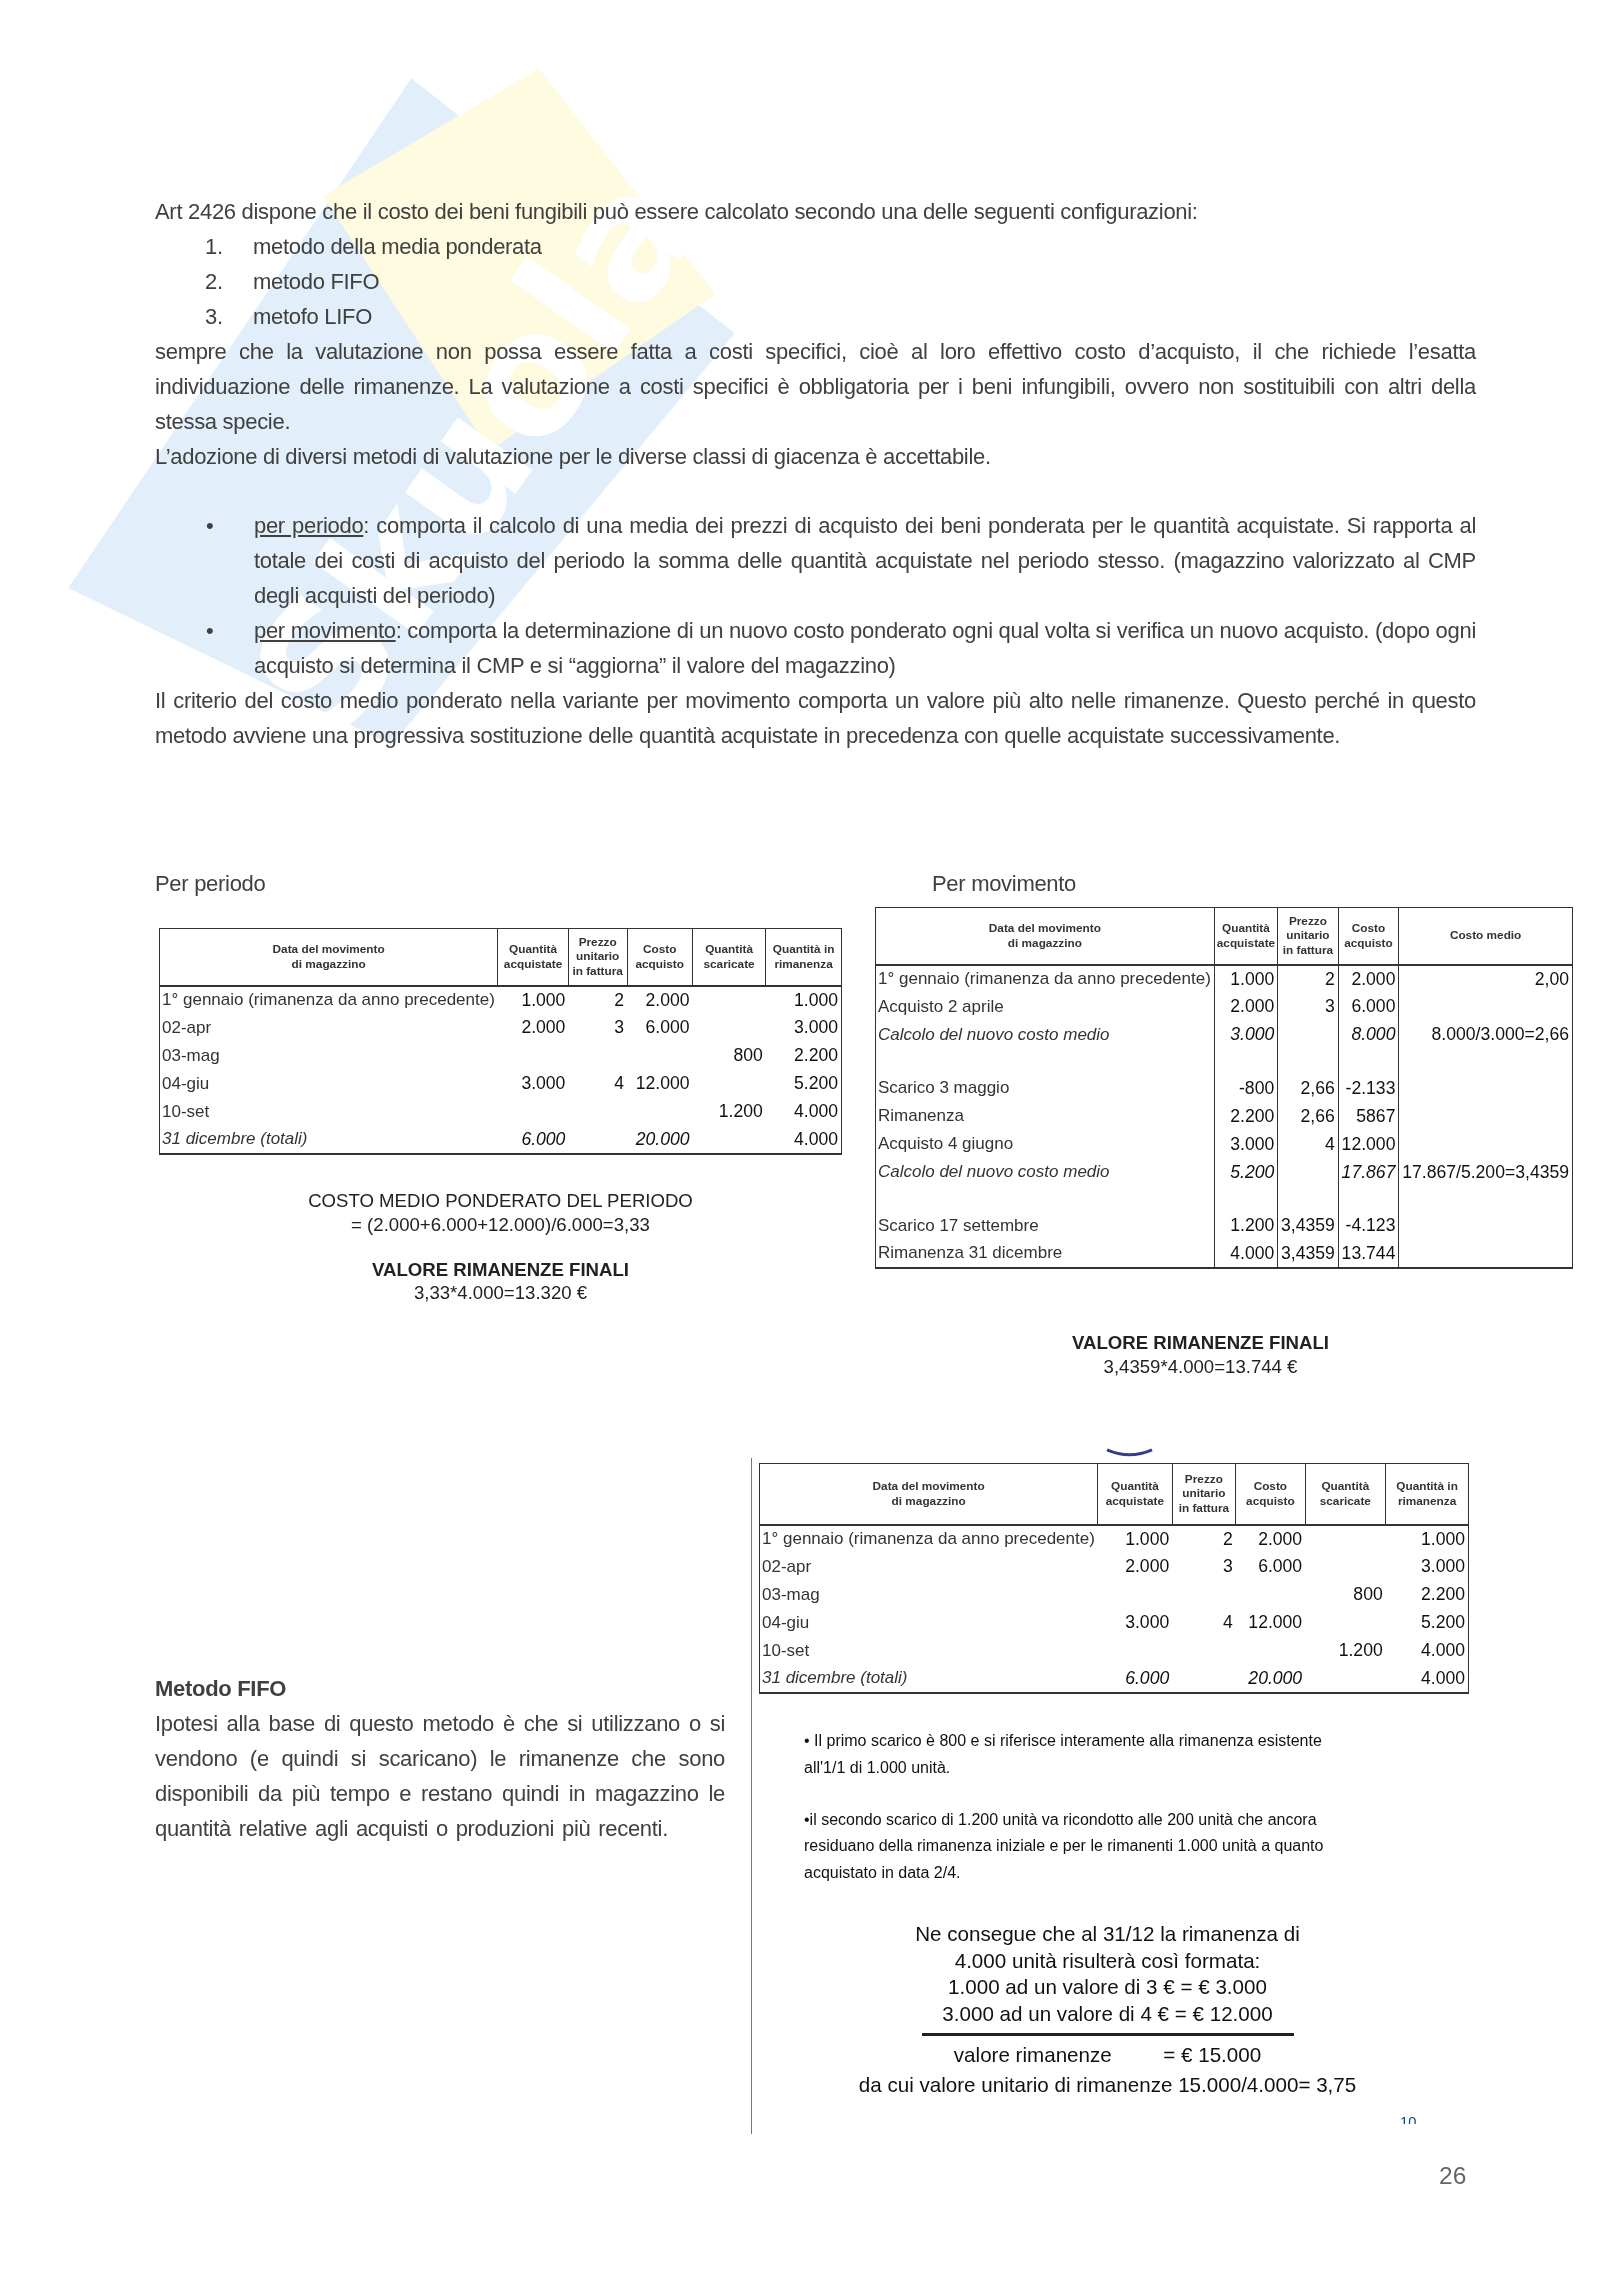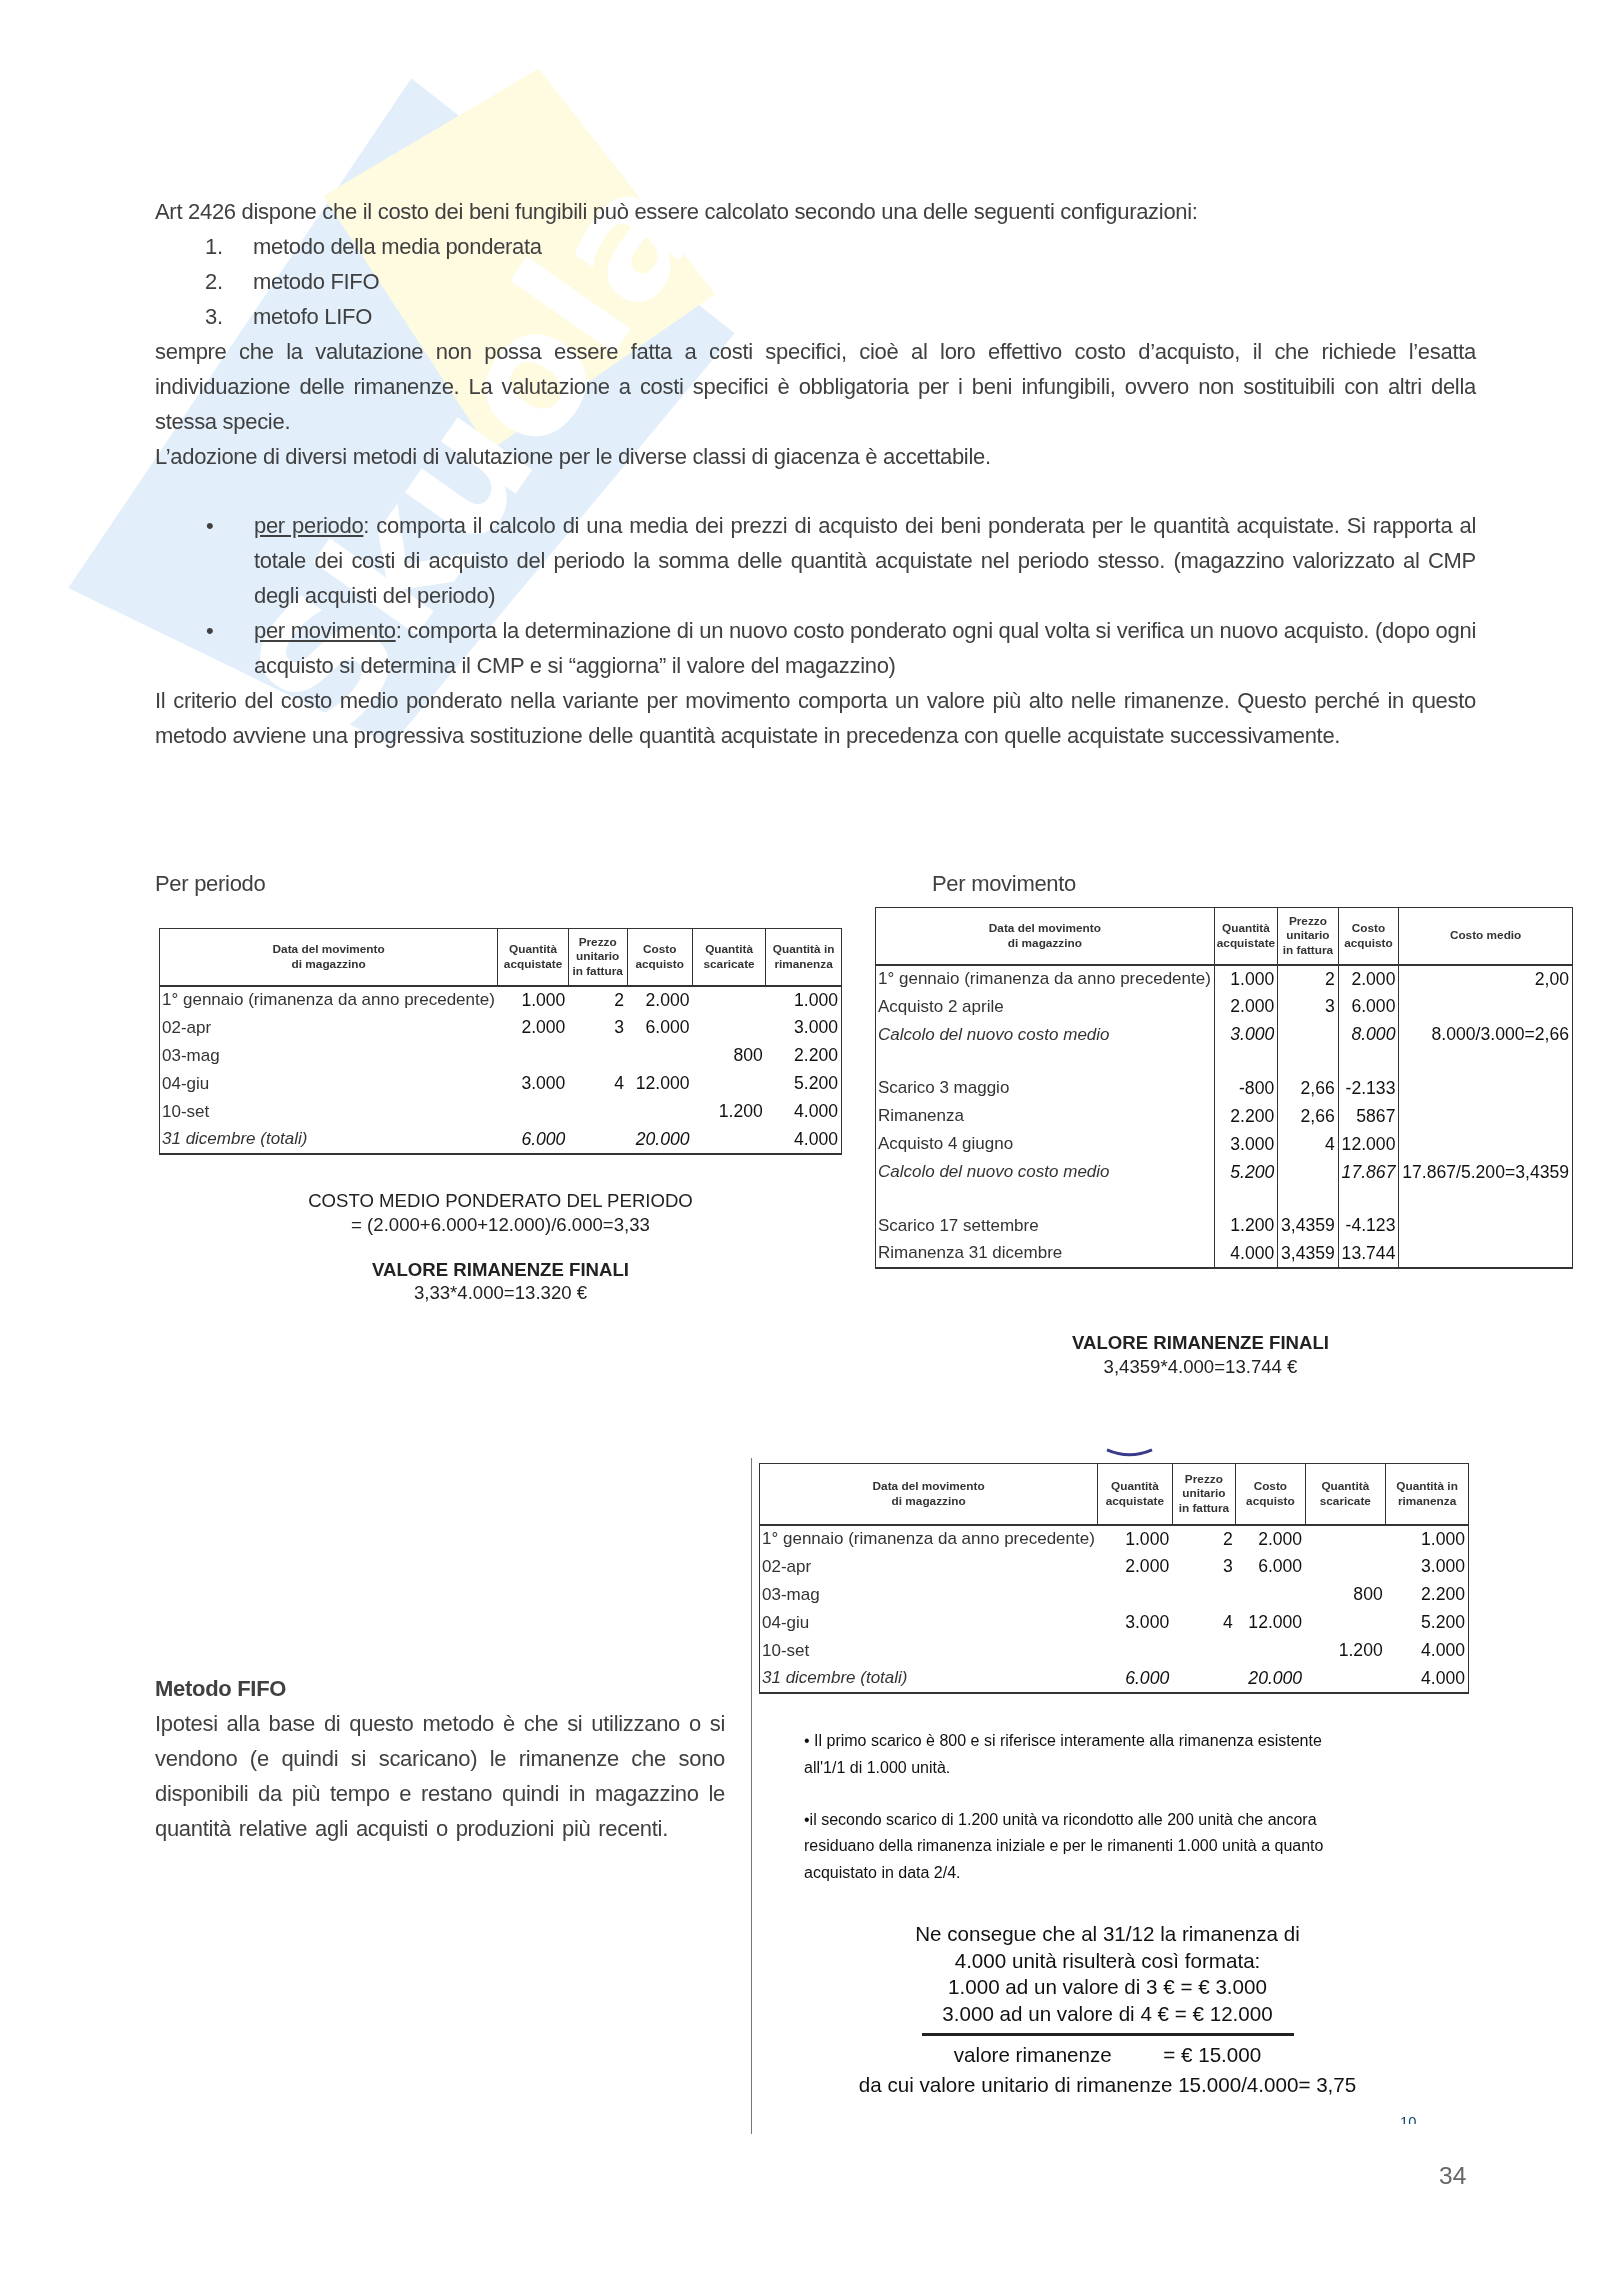--- a/index.html
+++ b/index.html
@@ -335,14 +335,14 @@
 <div class="fifo-result" style="left:774px; top:1921px; width:667px;">
   <p style="width:412px; margin:0 auto;">Ne consegue che al 31/12 la rimanenza di 4.000 unità risulterà così formata:</p>
   <p>1.000 ad un valore di 3 € = € 3.000</p>
   <p>3.000 ad un valore di 4 € = € 12.000</p>
   <div class="rule"></div>
   <p style="white-space:pre;">valore rimanenze         = € 15.000</p>
   <p style="margin-top:3.9px;">da cui valore unitario di rimanenze 15.000/4.000= 3,75</p>
 </div>
 <div class="slide-num">10</div>
 
-<div class="page-num">34</div>
+<div class="page-num">26</div>
 
 
 </body></html>

